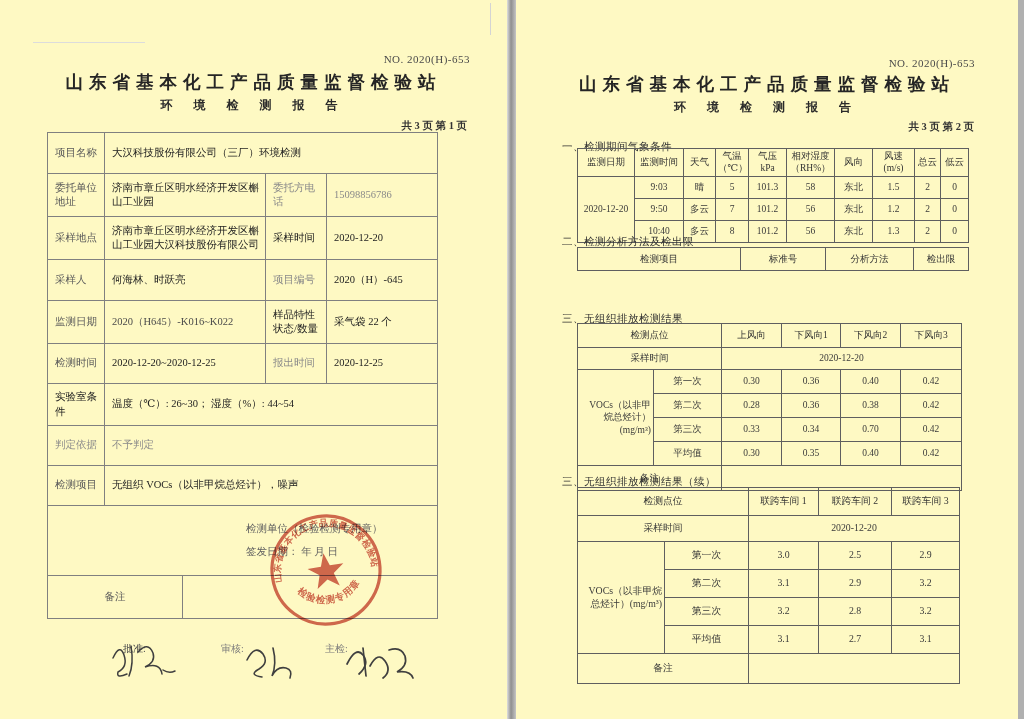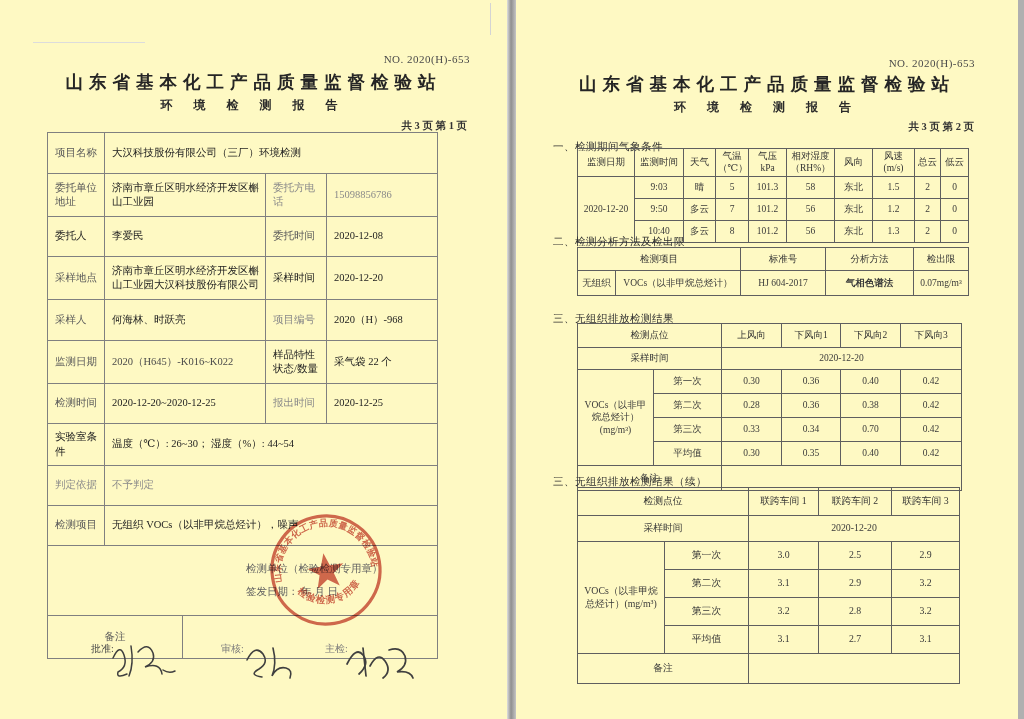--- a/index.html
+++ b/index.html
@@ -53,25 +53,25 @@
   .remval{flex:1;}
 
   
   #stamp{position:absolute;left:266px;top:510px;width:120px;height:120px;
     transform:rotate(-9deg);opacity:.82;mix-blend-mode:multiply;pointer-events:none;}
 
   
   #signoff{position:absolute;left:47px;top:634px;width:420px;height:60px;font-size:10px;}
   .sig-group{position:absolute;top:8px;}
   .sig-label{color:#7b7b7b;}
-  .sig-group.first .sig-label{color:#4a4a4a;}
+  .sig-group.first .sig-label{color:#4a4a4a;margin-left:32px;}
   .sig-svg{position:absolute;left:14px;top:-6px;}
 
   
-  .sec{position:absolute;left:37px;font-size:10.5px;color:#303030;letter-spacing:.5px;}
+  .sec{position:absolute;left:46px;font-size:10.5px;color:#303030;letter-spacing:.5px;}
   .t2{position:absolute;left:61px;font-size:9.5px;}
   .t2 td{border:1px solid #5f5f5f;text-align:center;vertical-align:middle;
     padding:1px 2px;color:#3a3a3a;line-height:1.3;white-space:pre-line;}
   .t2 .hd td{color:#333;}
   #t-weather{top:148px;width:391px;}
   #t-weather tr.hd td{height:24px;}
   #t-weather tr.dr td{height:19px;}
   #t-methods{top:247px;width:391px;}
   #t-methods tr.hd td{height:20px;}
   #t-methods tr.r1 td{height:22px;}
@@ -80,21 +80,21 @@
   #t-res1 tr.hd td{height:21px;}
   #t-res1 tr.tm td{height:19px;}
   #t-res1 tr.dr td{height:21px;}
   #t-res1 tr.rm td{height:22px;}
   #t-res2{top:487px;width:382px;font-size:9.8px;}
   #t-res2 tr.hd td{height:25px;}
   #t-res2 tr.tm td{height:23px;}
   #t-res2 tr.dr td{height:25px;}
   #t-res2 tr.rm td{height:27px;}
   .t2 td.bold{font-weight:bold;}
-  .t2 td.left{text-align:center;}
+  .t2 td.left{text-align:right;}
 </style>
 </head>
 <body>
 
 <div class="page" id="page1">
   <div class="artifact-h"></div>
   <div class="artifact-v"></div>
   <div class="no-label">NO. 2020(H)-653</div>
   <div class="title-main">山东省基本化工产品质量监督检验站</div>
   <div class="title-sub">环 境 检 测 报 告</div>
@@ -111,37 +111,31 @@
         <tr class="h36">
       <td class="lab">项目名称</td>
       <td class="b" colspan="3">大汉科技股份有限公司（三厂）环境检测</td>
     </tr>
     <tr class="h38">
       <td class="lab">委托单位地址</td>
       <td class="b">济南市章丘区明水经济开发区槲山工业园</td>
       <td class="lite">委托方电话</td>
       <td class="lite">15098856786</td>
     </tr>
-    <tr class="h35">
-      <td class="lab dark">委托人</td>
-      <td class="b">李爱民</td>
-      <td class="lab">委托时间</td>
-      <td class="dark">2020-12-08</td>
-    </tr>
     <tr class="h38">
       <td class="lab">采样地点</td>
       <td class="b">济南市章丘区明水经济开发区槲山工业园大汉科技股份有限公司</td>
       <td class="b">采样时间</td>
       <td class="dark">2020-12-20</td>
     </tr>
     <tr class="h36">
       <td class="lab">采样人</td>
       <td class="b">何海林、时跃亮</td>
       <td class="lite">项目编号</td>
-      <td class="dark">2020（H）-968</td>
+      <td class="dark">2020（H）-645</td>
     </tr>
     <tr class="h38">
       <td class="lab">监测日期</td>
       <td>2020（H645）-K016~K022</td>
       <td class="b">样品特性状态/数量</td>
       <td class="dark">采气袋 22 个</td>
     </tr>
     <tr class="h35">
       <td class="lab">检测时间</td>
       <td class="b">2020-12-20~2020-12-25</td>
@@ -314,27 +308,20 @@
         <col style="width:88px">
         <col style="width:55px">
       </colgroup>
     <tbody>
         <tr class="hd">
       <td colspan="2">检测项目</td>
       <td>标准号</td>
       <td>分析方法</td>
       <td>检出限</td>
     </tr>
-    <tr class="r1">
-      <td>无组织</td>
-      <td>VOCs（以非甲烷总烃计）</td>
-      <td>HJ 604-2017</td>
-      <td class="bold">气相色谱法</td>
-      <td>0.07mg/m³</td>
-    </tr>
   </tbody>
     </table>
 
   <div class="sec" style="top:312px">三、无组织排放检测结果</div>
   <table class="t2" id="t-res1">
     <colgroup>
         <col style="width:76px">
         <col style="width:68px">
         <col style="width:60px">
         <col style="width:59px">

